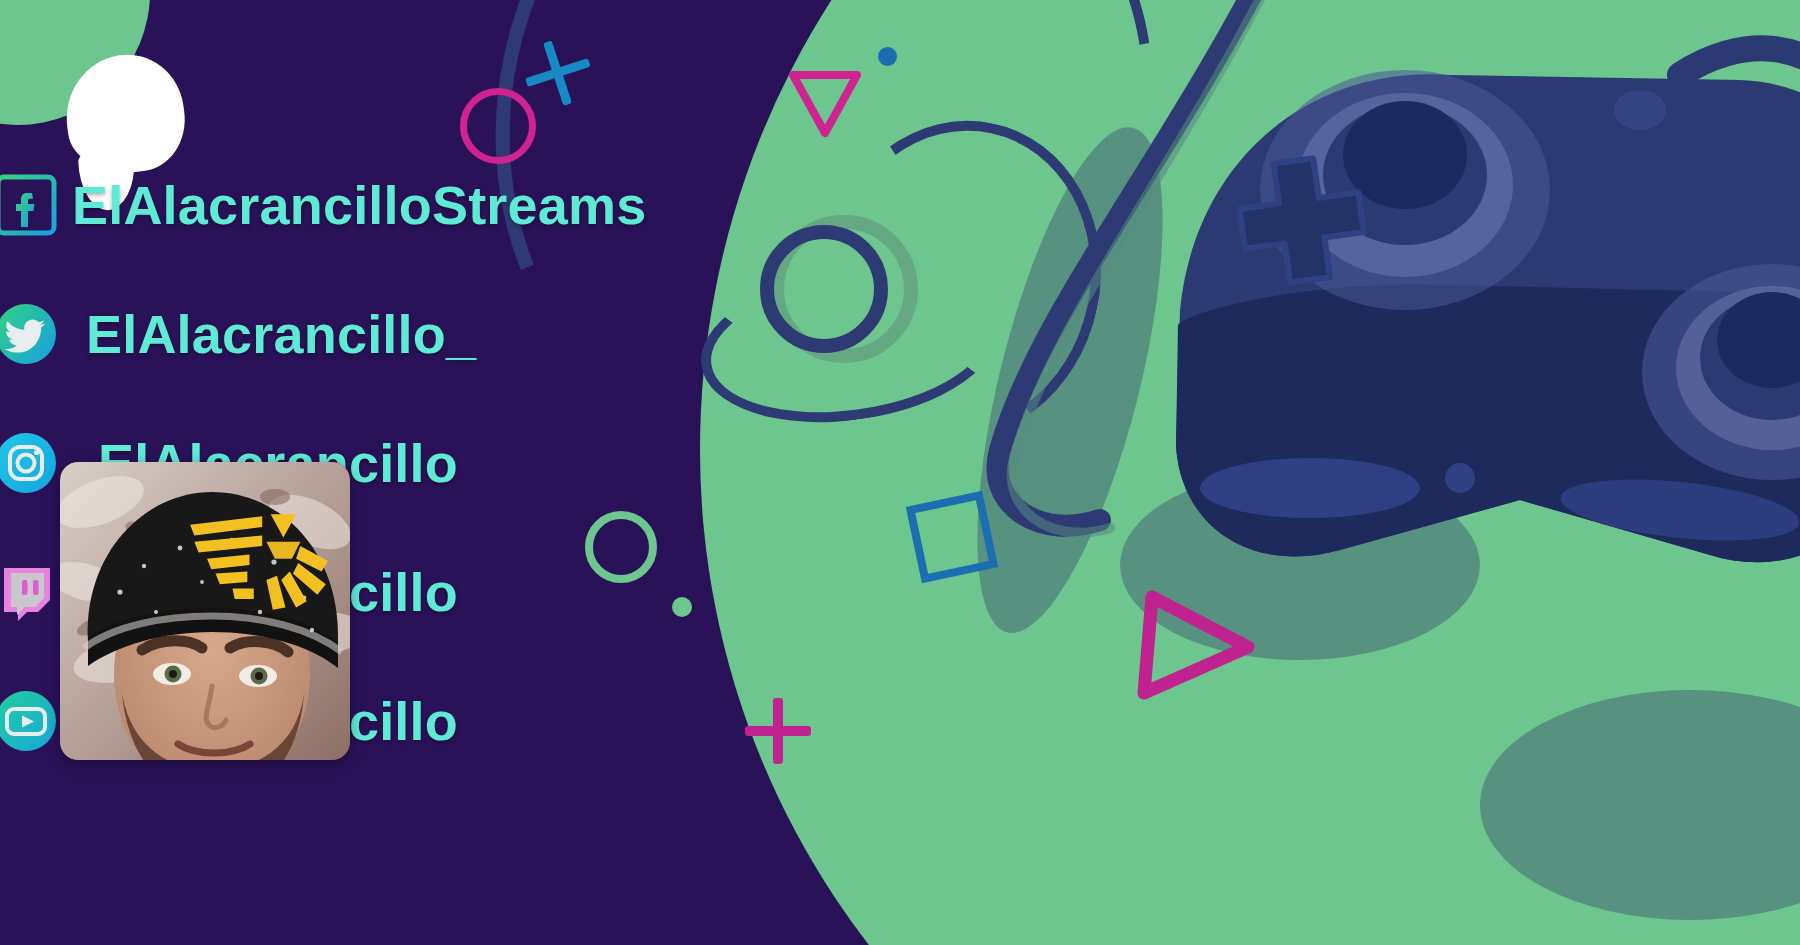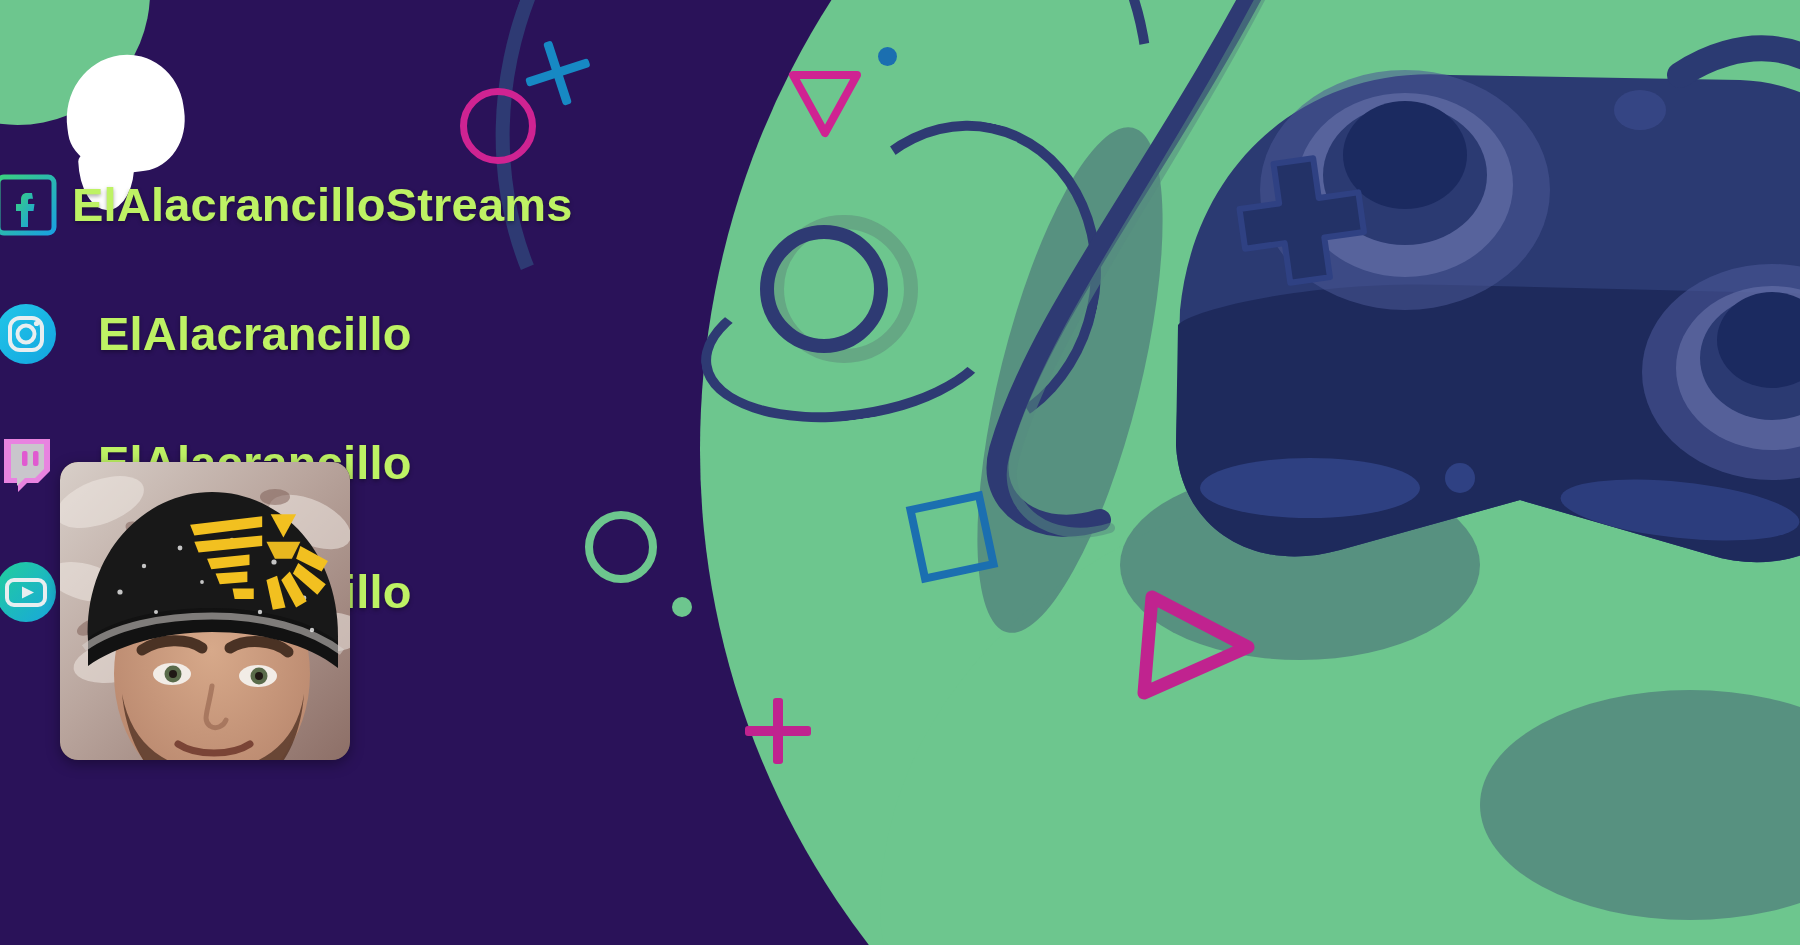--- a/index.html
+++ b/index.html
@@ -157,22 +157,22 @@
   .social-icon {
     position: relative;
     width: 64px;
     height: 64px;
     margin-left: -6px;
     flex: 0 0 auto;
   }
   .social-icon svg { display: block; }
 
   .social-handle {
-    color: #bef264;
-    font-size: 47px;
+    color: #5eead4;
+    font-size: 54px;
     font-weight: 700;
     letter-spacing: .2px;
     white-space: nowrap;
     text-shadow: 0 2px 4px rgba(0,0,0,.35);
   }
   .row-0 .social-handle { margin-left: 14px; }
   .row-1 .social-handle { margin-left: 28px; }
   .row-2 .social-handle { margin-left: 40px; }
   .row-3 .social-handle { margin-left: 40px; }
   .row-4 .social-handle { margin-left: 40px; }
@@ -312,20 +312,40 @@
                 <stop offset="1" stop-color="#1aa0e0"></stop>
             </linearGradient>
           </defs>
           <rect x="4" y="4" width="56" height="56" rx="6" fill="none" stroke="url(#gbf)" stroke-width="5"></rect>
           <path d="M38 20 h-5 c-4 0 -6 2.5 -6 6.5 V31 h-5 v7 h5 v16 h7 V38 h5.5 l1 -7 H34 v-3.3 c0 -1.3 .5 -2 2 -2 h3 z" fill="url(#gbf)"></path>
         </svg>
       </div>
       <span class="social-handle">ElAlacrancilloStreams</span>
     </div>
 
+    <div class="social-row row-1">
+      <div class="social-icon">
+        <svg width="64" height="64" viewBox="0 0 64 64" xmlns="http://www.w3.org/2000/svg">
+          <defs>
+            <linearGradient id="gbt" x1="0" y1="0.2" x2="1" y2="0.9">
+              <stop offset="0" stop-color="#2fce86"></stop>
+                <stop offset="1" stop-color="#1aa0e0"></stop>
+            </linearGradient>
+          </defs>
+          <circle cx="32" cy="32" r="30" fill="url(#gbt)"></circle>
+          <path d="M51 21.5 c-1.5 .7 -3.1 1.1 -4.8 1.3 1.7 -1 3 -2.6 3.6 -4.6 -1.6 1 -3.4 1.6 -5.3 2
+                   -1.5 -1.6 -3.7 -2.6 -6 -2.6 -4.6 0 -8.3 3.7 -8.3 8.3 0 .7 .1 1.3 .2 1.9
+                   -6.9 -.3 -13 -3.6 -17.1 -8.7 -.7 1.2 -1.1 2.6 -1.1 4.2 0 2.9 1.5 5.4 3.7 6.9
+                   -1.4 0 -2.7 -.4 -3.8 -1 v .1 c0 4 2.9 7.4 6.7 8.1 -.7 .2 -1.4 .3 -2.2 .3 -.5 0 -1 0 -1.6 -.1
+                   1.1 3.3 4.1 5.7 7.8 5.8 -2.8 2.2 -6.4 3.6 -10.3 3.6 -.7 0 -1.3 0 -2 -.1
+                   3.7 2.4 8.1 3.7 12.8 3.7 15.3 0 23.7 -12.7 23.7 -23.7 l0 -1.1 c1.7 -1.2 3.1 -2.7 4.2 -4.3 z" fill="#e8eef0"></path>
+        </svg>
+      </div>
+      <span class="social-handle">ElAlacrancillo_</span>
+    </div>
 
     <div class="social-row row-2">
       <div class="social-icon">
         <svg width="64" height="64" viewBox="0 0 64 64" xmlns="http://www.w3.org/2000/svg">
           <defs>
             <linearGradient id="gbi" x1="0" y1="0" x2="1" y2="1">
               <stop offset="0" stop-color="#22c7e8"></stop>
                 <stop offset="1" stop-color="#13a5e0"></stop>
             </linearGradient>
           </defs>

